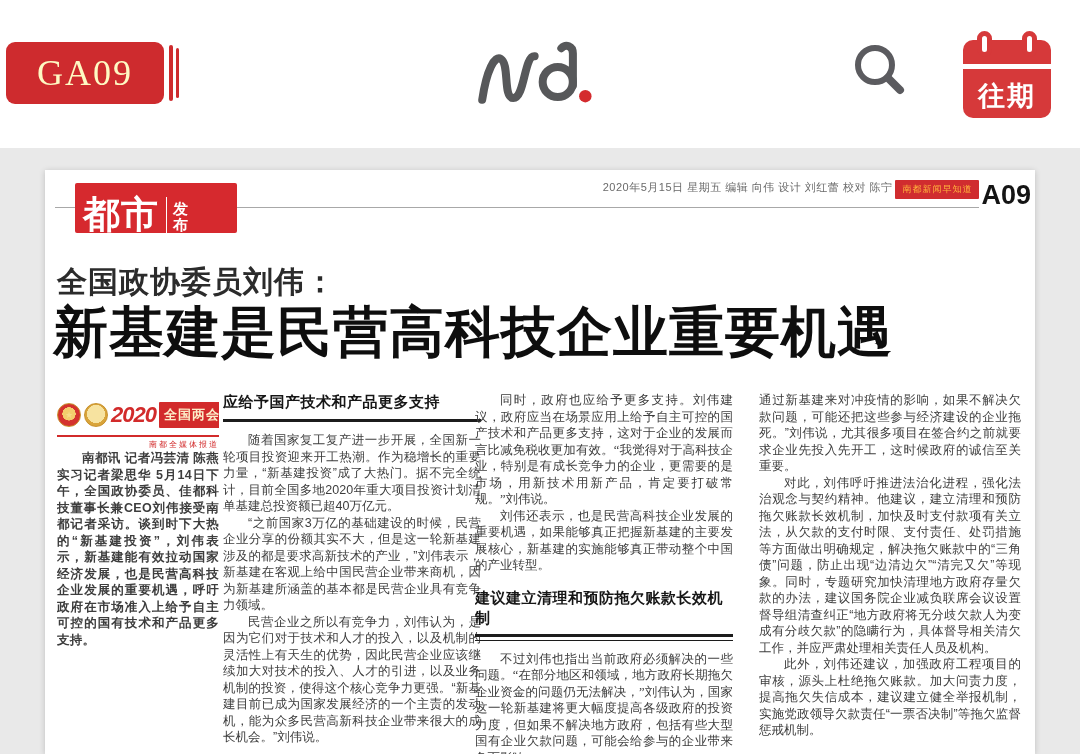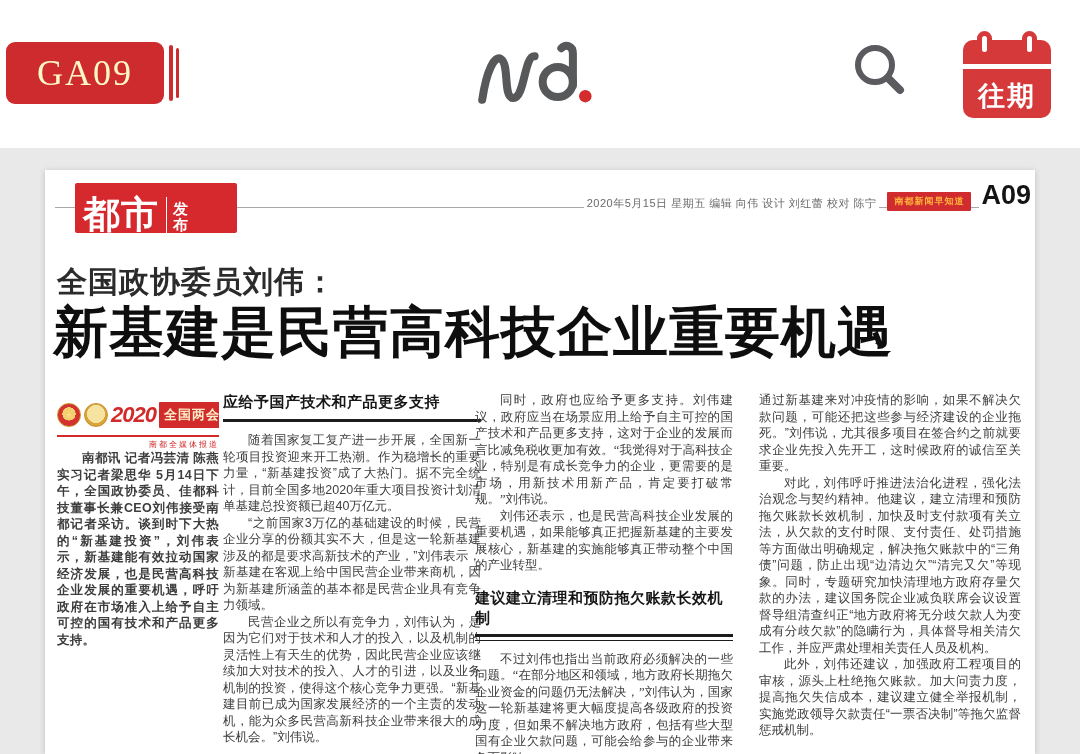--- a/index.html
+++ b/index.html
@@ -37,23 +37,23 @@
     box-shadow:0 1px 6px rgba(0,0,0,0.18);overflow:hidden;
   }
   .mast-line{position:absolute;left:10px;top:37px;width:966px;height:1px;background:#a8a8a8;}
   .section-box{
     position:absolute;left:30px;top:13px;width:162px;height:50px;background:#d6292e;color:#ffffff;
     display:flex;align-items:flex-end;z-index:2;border-radius:2px;
   }
   .section-main{font-size:37px;font-weight:900;letter-spacing:1px;padding-left:8px;line-height:1;}
   .section-divider{width:1px;height:36px;background:#ffffff;margin:0 6px 0 7px;}
   .section-sub{display:flex;flex-direction:column;font-size:15px;font-weight:700;line-height:16px;}
-  .folio{position:absolute;right:4px;top:10px;display:flex;align-items:flex-end;gap:8px;z-index:2;background:transparent;}
+  .folio{position:absolute;right:4px;top:10px;display:flex;align-items:flex-start;z-index:2;background:transparent;}
   .folio-date{font-size:11px;color:#6a6a6a;letter-spacing:0.5px;background:#ffffff;padding:0 3px;}
-  .promo-badge{background:#d02c2f;color:#ffb43c;font-size:9px;font-weight:700;padding:3px 7px;letter-spacing:1px;border-radius:1px;white-space:nowrap;}
+  .promo-badge{background:#d02c2f;color:#ffb43c;font-size:9px;font-weight:400;padding:3px 7px;letter-spacing:1px;border-radius:1px;white-space:nowrap;}
   .page-no{font-size:27px;font-weight:900;color:#141414;letter-spacing:0px;background:#ffffff;padding-left:2px;}
   .kicker{position:absolute;left:12px;top:92px;font-size:30px;font-weight:600;color:#2b2b2b;letter-spacing:1px;}
   .headline{position:absolute;left:8px;top:126px;font-size:55px;font-weight:900;color:#0e0e0e;letter-spacing:1px;white-space:nowrap;}
   
   .col{position:absolute;top:222px;bottom:0;overflow:hidden;}
   .col-1{left:12px;width:162px;}
   .col-2{left:178px;width:258px;}
   .col-3{left:430px;width:258px;font-family:Liberation Serif, serif;}
   .col-4{left:714px;width:262px;}
   .col p{font-size:12.5px;line-height:16.5px;color:#3d3d3d;text-align:justify;margin:0;text-indent:2em;}

